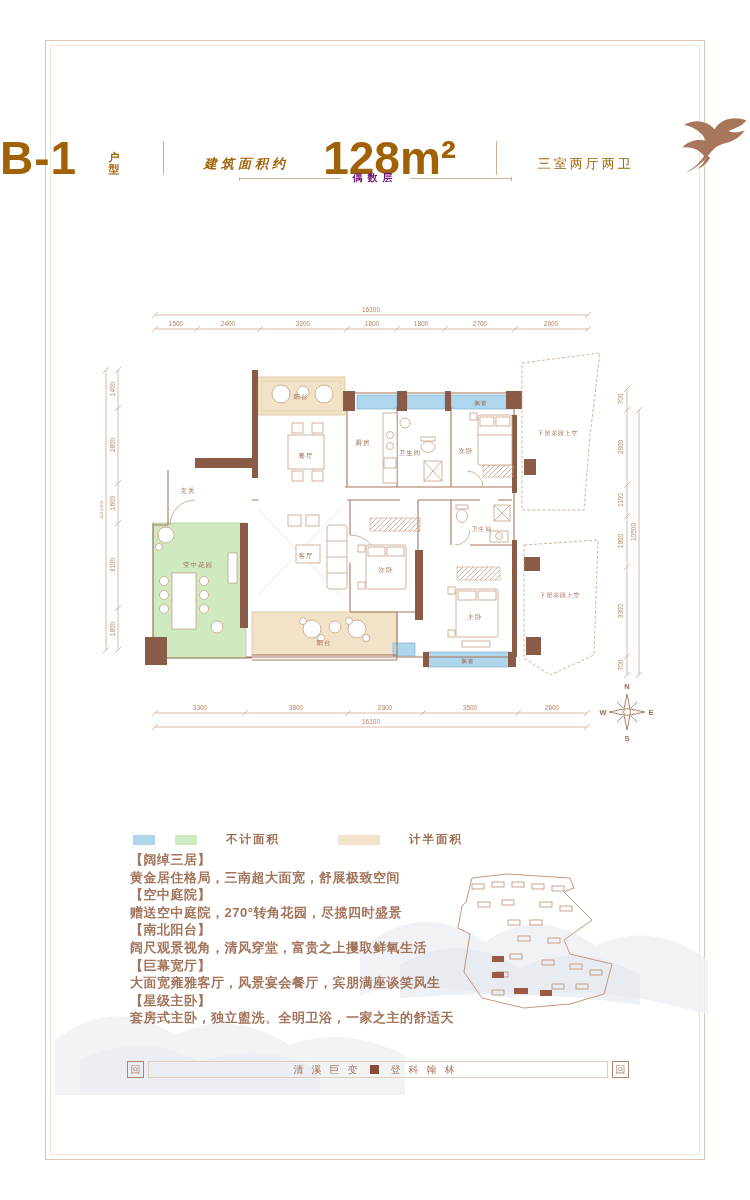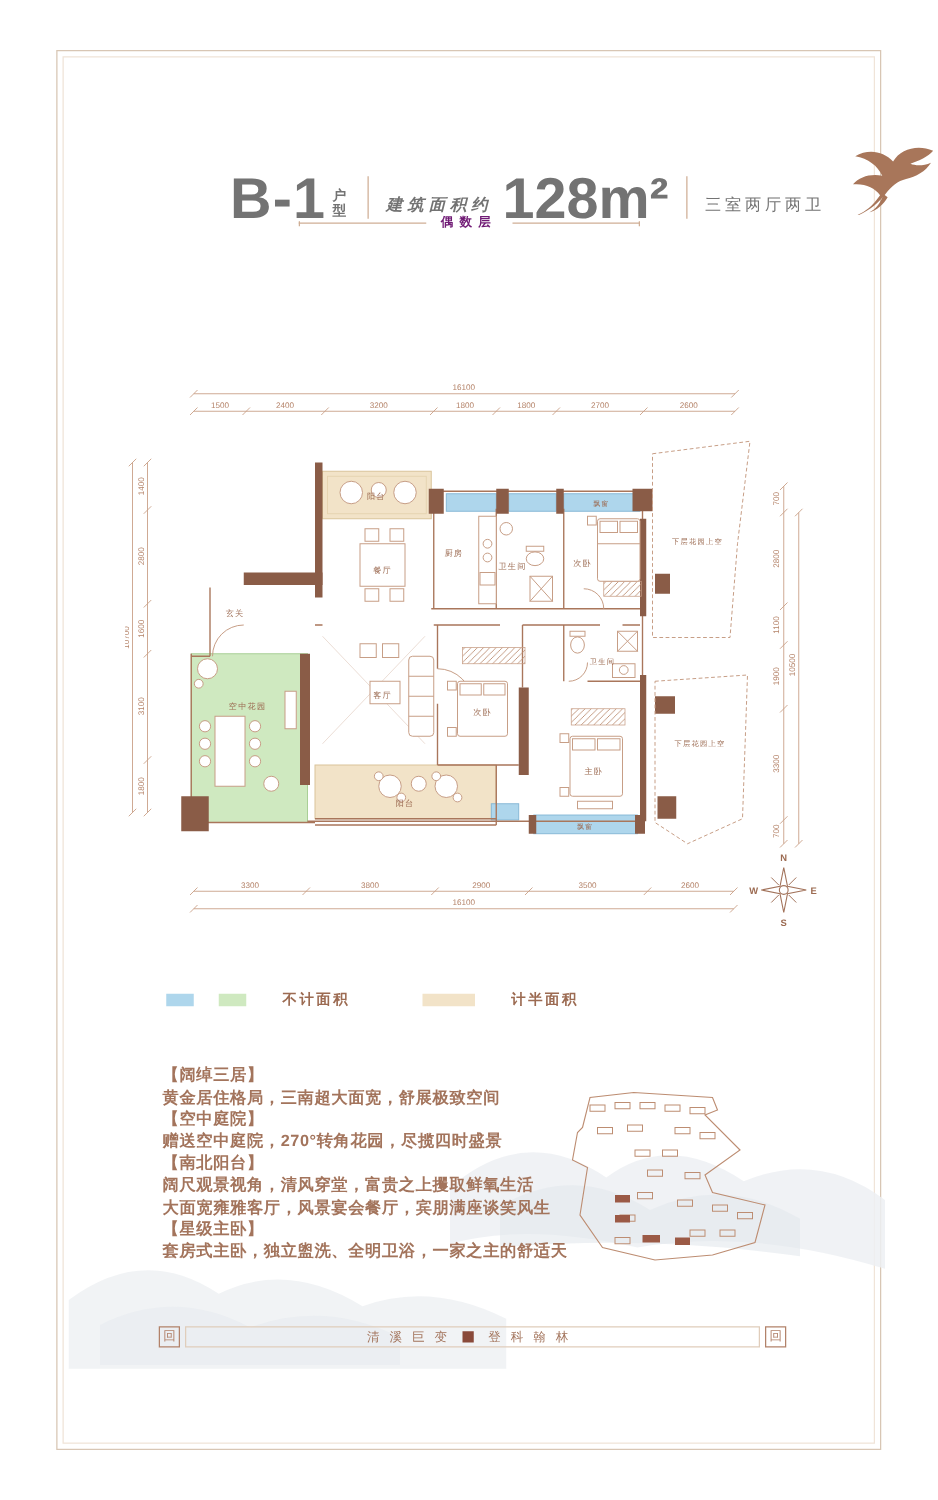--- a/index.html
+++ b/index.html
@@ -3,38 +3,38 @@
 <meta charset="utf-8">
 <style>
   html,body{margin:0;padding:0;background:#fff;}
   .page{position:relative;width:750px;height:1200px;background:#ffffff;overflow:hidden;
         font-family:"Liberation Sans",sans-serif;color:#a3745c;}
   .frame-outer{position:absolute;left:45px;top:40px;width:658px;height:1118px;
         border:1px solid #d8c6b4;pointer-events:none;}
   .frame-inner{position:absolute;left:50px;top:45px;width:648px;height:1108px;
         border:1px solid #f0e4d8;pointer-events:none;}
   
-  .hdr{position:absolute;top:116px;left:0;right:0;display:flex;justify-content:flex-end;
-       align-items:flex-end;color:#737373;}
+  .hdr{position:absolute;top:116px;left:0;right:0;display:flex;justify-content:space-between;
+       align-items:flex-end;color:#a16207;}
   .unit{font-size:46px;font-weight:700;line-height:.85;letter-spacing:1px;}
   .unit-suffix{display:inline-block;width:14px;font-size:11px;line-height:1.15;margin:0 0 2px 5px;font-weight:700;}
   .sep{width:1px;height:34px;background:#cfae95;margin:0 14px 3px;}
   .area-prefix{font-size:13px;letter-spacing:4px;margin:0 8px 5px 0;font-weight:700;font-style:italic;}
   .area{font-size:46px;font-weight:700;line-height:.85;}
   .rooms{font-size:13px;letter-spacing:3px;margin-bottom:5px;font-weight:400;}
   .bird{width:78px;height:56px;margin:0 0 6px 12px;}
   
   .floor-note{position:absolute;top:171px;left:0;right:0;display:flex;justify-content:center;
        align-items:center;color:#701a75;}
   .fn-line{width:102px;height:1px;background:#cfae95;position:relative;}
   .fn-line::after{content:"";position:absolute;width:1px;height:4px;background:#cfae95;top:-1px;}
   .fn-line.l::after{left:0;} .fn-line.r::after{right:0;}
   .fn-text{font-size:10px;letter-spacing:5px;margin:0 12px;font-weight:600;}
   
-  .legend{position:absolute;left:133px;top:792px;display:flex;align-items:center;
+  .legend{position:absolute;left:133px;top:832px;display:flex;align-items:center;
        color:#9c6b52;font-size:11.5px;letter-spacing:2px;font-weight:700;z-index:2;gap:20px;}
   .sw{height:10px;}
   .sw-blue{width:22px;background:#aed6ec;}
   .sw-green{width:22px;background:#cfe9c0;}
   .sw-tan{width:42px;background:#f2e3c8;}
   .lg-label{margin-left:9px;}
   .lg-gap{width:18px;}
   
   .features{position:absolute;left:130px;top:851px;width:345px;font-size:13px;
        line-height:17.6px;letter-spacing:.5px;font-weight:700;color:#a3745c;z-index:2;}
@@ -314,20 +314,21 @@
     <span class="lg-label">计半面积</span>
   </div>
 
   <div class="features">
     <div>【阔绰三居】</div>
     <div>黄金居住格局，三南超大面宽，舒展极致空间</div>
     <div>【空中庭院】</div>
     <div>赠送空中庭院，270°转角花园，尽揽四时盛景</div>
     <div>【南北阳台】</div>
     <div>阔尺观景视角，清风穿堂，富贵之上攫取鲜氧生活</div>
+    <div>【巨幕宽厅】</div>
     <div>大面宽雍雅客厅，风景宴会餐厅，宾朋满座谈笑风生</div>
     <div>【星级主卧】</div>
     <div>套房式主卧，独立盥洗、全明卫浴，一家之主的舒适天</div>
   </div>
 
   <svg class="siteplan" width="175" height="175" viewBox="0 0 175 175">
     <path d="M14,30 L20,6 L55,2 L118,6 L122,16 L112,20 L140,48 L112,68 L118,82 L160,92 L152,122 L118,132 L72,136 L30,126 L12,100 L18,62 L6,56 L10,34 Z" fill="none" stroke="#bd8d72" stroke-width="0.9"></path>
     <g stroke="#bd8d72" stroke-width="0.8" fill="none">
       <rect x="20" y="12" width="12" height="5"></rect>
         <rect x="40" y="10" width="12" height="5"></rect>

